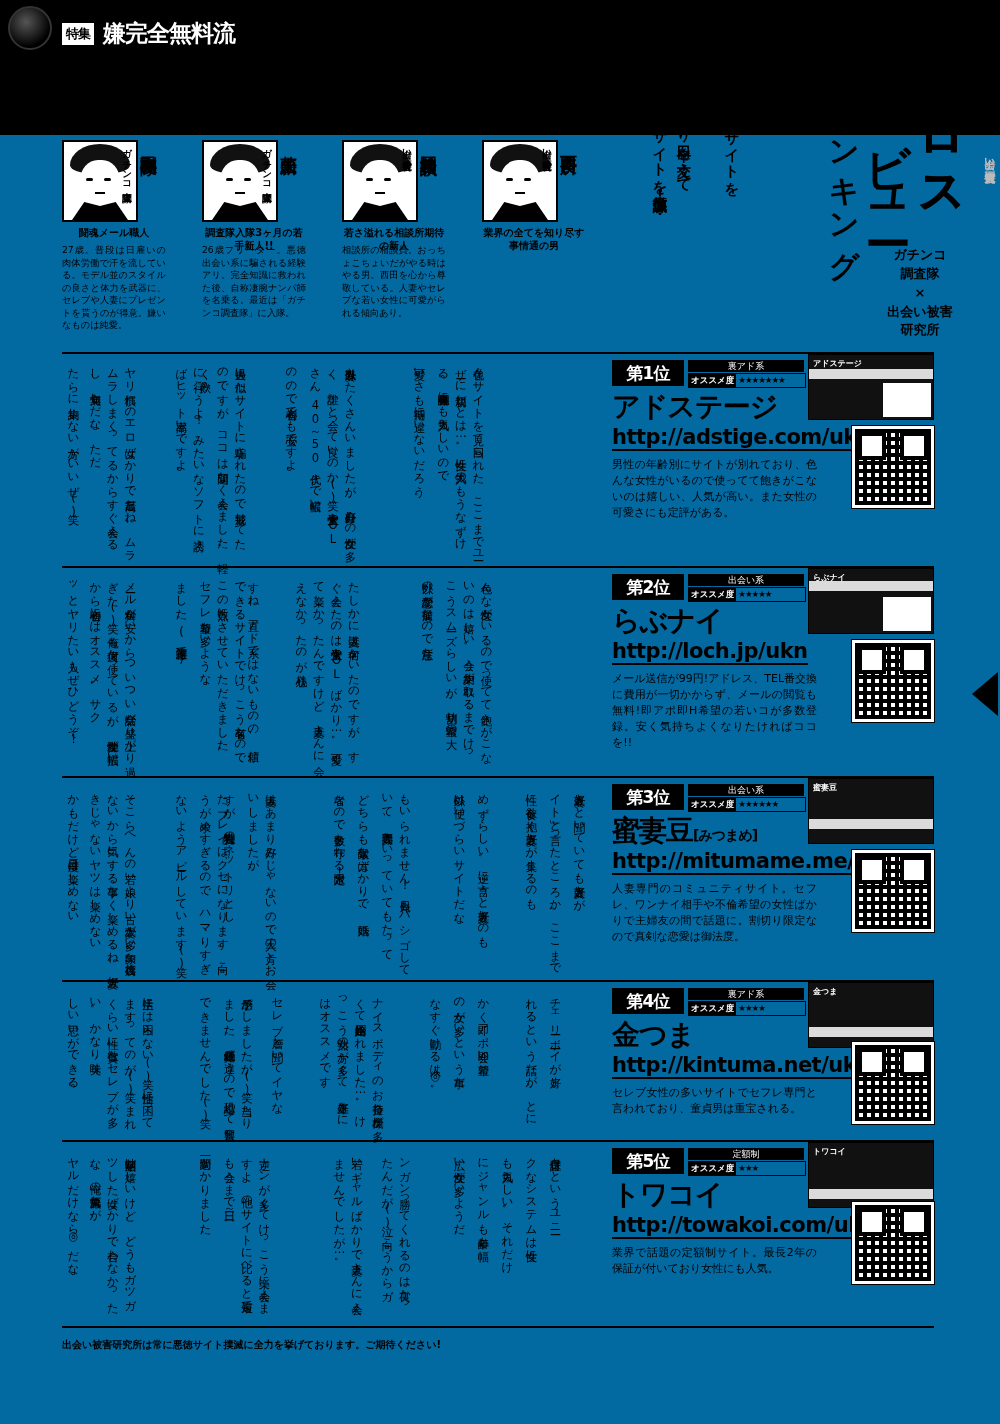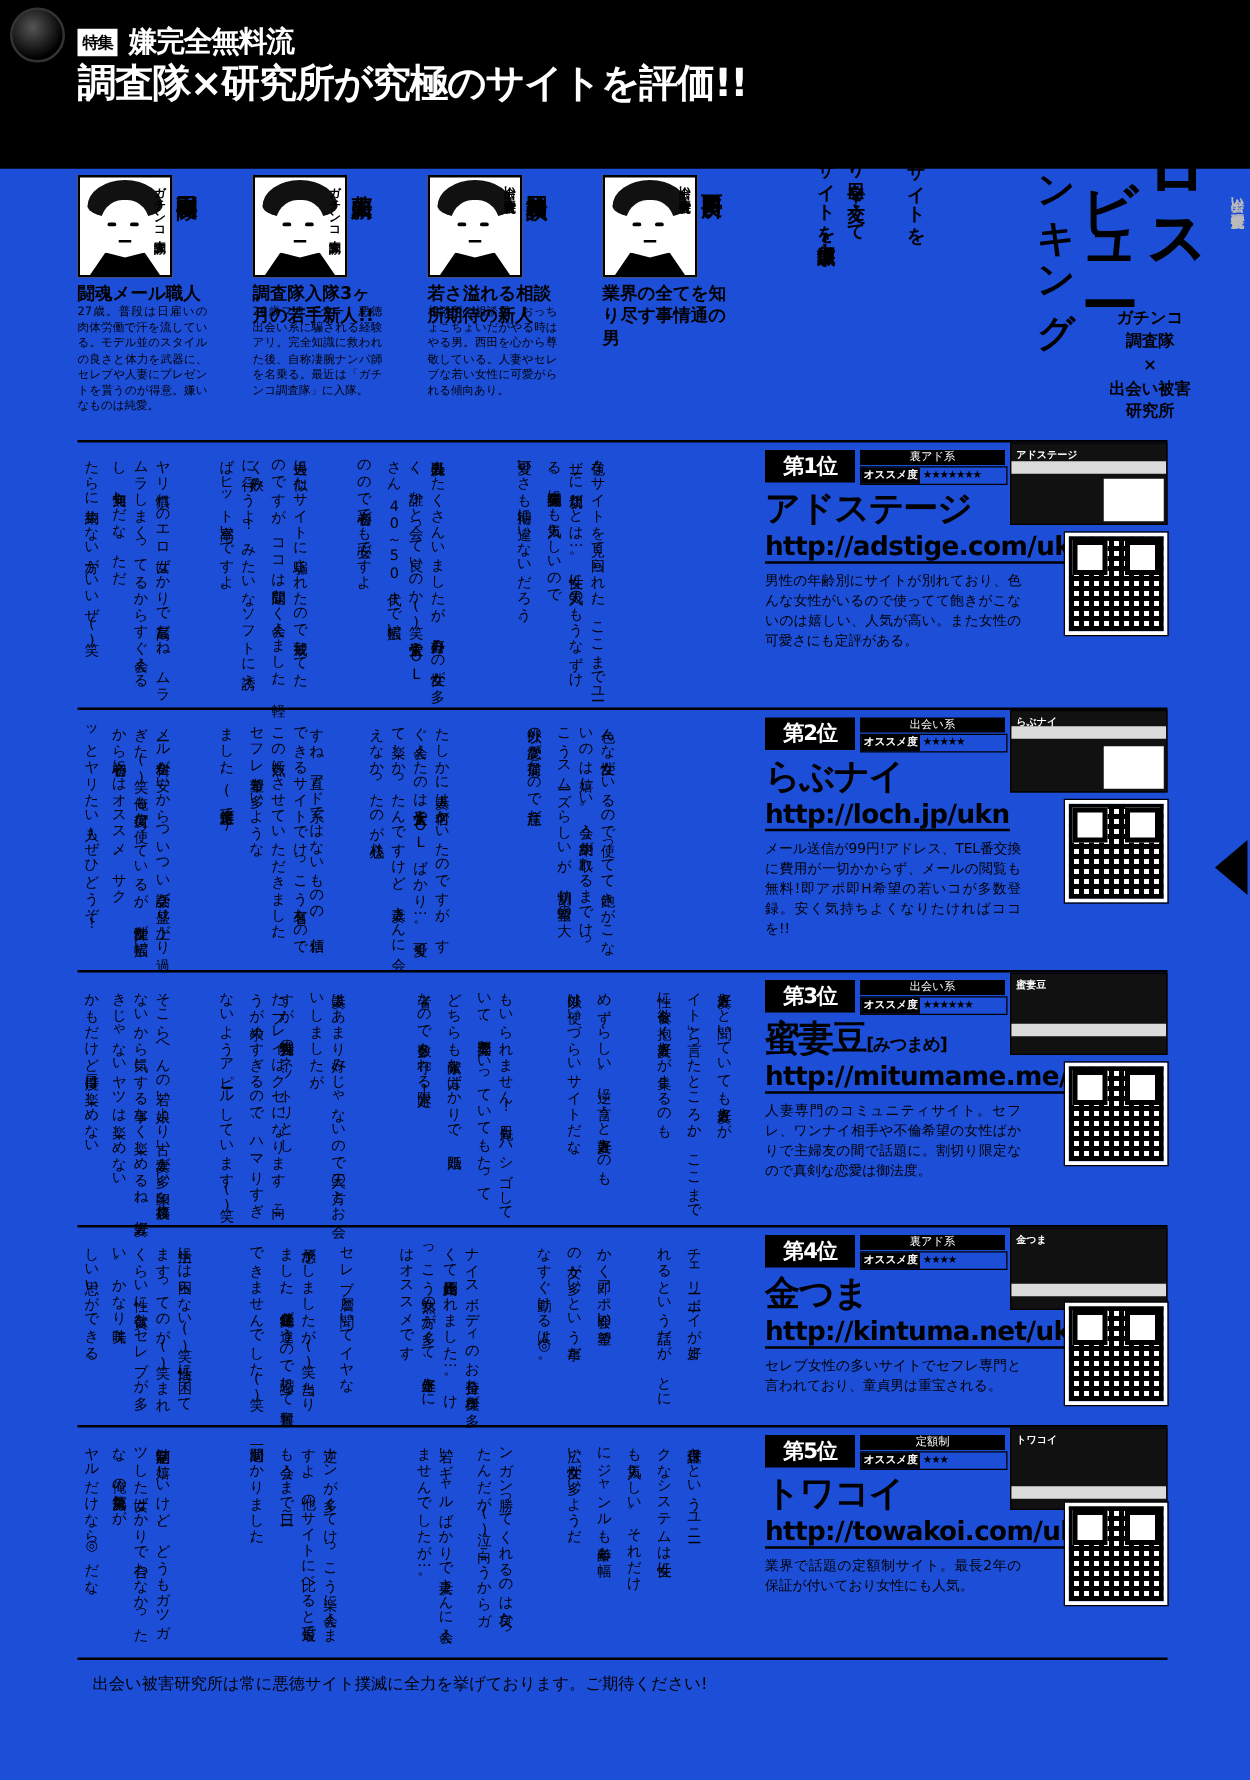--- a/index.html
+++ b/index.html
@@ -1,17 +1,17 @@
 <!DOCTYPE html>
 <html><head>
 <meta charset="utf-8">
 <style>
   html,body{margin:0;padding:0;background:#fff;}
   body{font-family:"DejaVu Sans","Liberation Sans",sans-serif;}
-  .page{position:relative;width:1000px;height:1424px;background:#1d4ed8;overflow:hidden;}
+  .page{position:relative;width:1000px;height:1424px;background:#0369a1;overflow:hidden;}
 
   
   .header{position:absolute;left:0;top:0;width:1000px;height:135px;background:#000;}
   .hdr-inner{position:absolute;left:62px;top:18px;width:640px;color:#fff;}
   .tokushu{display:inline-block;background:#fff;color:#000;font-size:13px;font-weight:bold;padding:2px 4px;vertical-align:middle;letter-spacing:-1px;}
   .hdr-small{display:inline-block;font-size:23px;font-weight:bold;vertical-align:middle;margin-left:4px;letter-spacing:-1px;}
   .hdr-line{font-size:31px;font-weight:bold;line-height:1.22;letter-spacing:-1px;white-space:nowrap;}
   .corner-logo{position:absolute;left:8px;top:6px;width:40px;height:40px;border-radius:50%;background:radial-gradient(circle at 40% 35%,#555,#000 70%);border:2px solid #333;}
 
   
@@ -32,21 +32,21 @@
   .rev{position:absolute;top:0;width:108px;}
   .rev .face{width:72px;height:78px;border:2px solid #000;background:#fff;position:relative;overflow:hidden;}
   .rev .hair{position:absolute;left:6px;top:2px;right:6px;height:30px;background:#111;border-radius:50% 50% 40% 40%/70% 70% 30% 30%;}
   .rev .fc{position:absolute;left:16px;top:18px;width:40px;height:46px;background:#fff;border-radius:45%;}
   .rev .eye{position:absolute;width:7px;height:3px;background:#000;border-radius:2px;top:36px;}
   .rev .eye.l{left:22px;} .rev .eye.r{left:40px;}
   .rev .mouth{position:absolute;left:31px;top:50px;width:10px;height:2px;background:#000;}
   .rev .body{position:absolute;left:8px;bottom:0;right:8px;height:18px;background:#000;clip-path:polygon(0 100%,22% 0,50% 22%,78% 0,100% 100%);}
   .rev-name{position:absolute;left:76px;top:2px;writing-mode:vertical-rl;font-size:17px;font-weight:bold;letter-spacing:1px;}
   .rev-role{position:absolute;left:58px;top:2px;writing-mode:vertical-rl;font-size:9.5px;font-weight:bold;letter-spacing:0px;}
-  .rev-cap{position:absolute;top:86px;left:0;width:104px;font-size:14px;font-weight:bold;line-height:1.3;}
+  .rev-cap{position:absolute;top:86px;left:0;width:104px;font-size:10px;font-weight:bold;line-height:1.3;text-align:center;}
   .rev-txt{position:absolute;top:104px;left:0;width:104px;font-size:9.2px;line-height:1.36;text-align:justify;}
 
   
   .rule{position:absolute;left:62px;width:872px;height:2px;background:#000;}
   .block{position:absolute;left:612px;width:322px;}
   .rankbar{position:relative;height:26px;}
   .rankno{position:absolute;left:0;top:0;width:72px;height:26px;background:#000;color:#fff;font-size:17px;font-weight:bold;text-align:center;line-height:26px;letter-spacing:-1px;}
   .rankcat{position:absolute;left:76px;top:0;width:116px;height:12px;background:#000;color:#fff;font-size:9px;text-align:center;line-height:12px;}
   .rankrec{position:absolute;left:76px;top:13px;width:116px;height:13px;border:1px solid #000;font-size:8.5px;line-height:13px;}
   .rankrec b{display:inline-block;background:#000;color:#fff;padding:0 2px;height:13px;}
@@ -63,38 +63,37 @@
     repeating-linear-gradient(0deg,#000 0 4px,#fff 4px 8px),
     repeating-linear-gradient(90deg,#000 0 4px,rgba(255,255,255,0) 4px 8px);
     background-blend-mode:multiply;border:3px solid #fff;outline:1px solid #000;}
   .qr::before,.qr::after{content:"";position:absolute;width:20px;height:20px;border:4px solid #000;background:#fff;}
   .qr::before{left:3px;top:3px;}
   .qr::after{right:3px;top:3px;}
 
   
   .vcol{position:absolute;writing-mode:vertical-rl;text-orientation:upright;font-size:11.5px;line-height:1.52;letter-spacing:0px;color:#000;}
 
-  .footer{position:absolute;left:74px;top:1338px;width:872px;font-size:13px;font-weight:normal;}
+  .footer{position:absolute;left:62px;top:1338px;width:872px;font-size:10px;font-weight:bold;}
   .footrule{position:absolute;left:62px;top:1326px;width:872px;height:2px;background:#000;}
   .arrow{position:absolute;right:2px;top:672px;width:0;height:0;border-top:22px solid transparent;border-bottom:22px solid transparent;border-right:26px solid #000;}
   .sidemark{position:absolute;right:4px;top:150px;writing-mode:vertical-rl;font-size:11px;color:#bbb;font-weight:bold;}
 </style>
 </head>
 <body>
 
 <div class="page">
 
   <div class="header">
     <div class="corner-logo"></div>
     <div class="hdr-inner">
       <div>
         <span class="tokushu">特集</span>
         <span class="hdr-small">嫌完全無料流</span>
       </div>
-      <div class="hdr-line">調査隊×研究所が究極のサイトを評価!!</div>
     </div>
   </div>
 
   <div class="vdesc" style="right:258px;top:22px;height:300px;">キラ星の如く登場するサイトを</div>
   <div class="vdesc" style="right:282px;top:34px;height:280px;">徹底調査、独自の観点から</div>
   <div class="vdesc" style="right:306px;top:52px;height:250px;">ちょっぴり辛口を交えて</div>
   <div class="vdesc" style="right:330px;top:70px;height:240px;">マストサイトを徹底評価!!</div>
 
   <div class="bigtitle">
     <div class="crowns">

